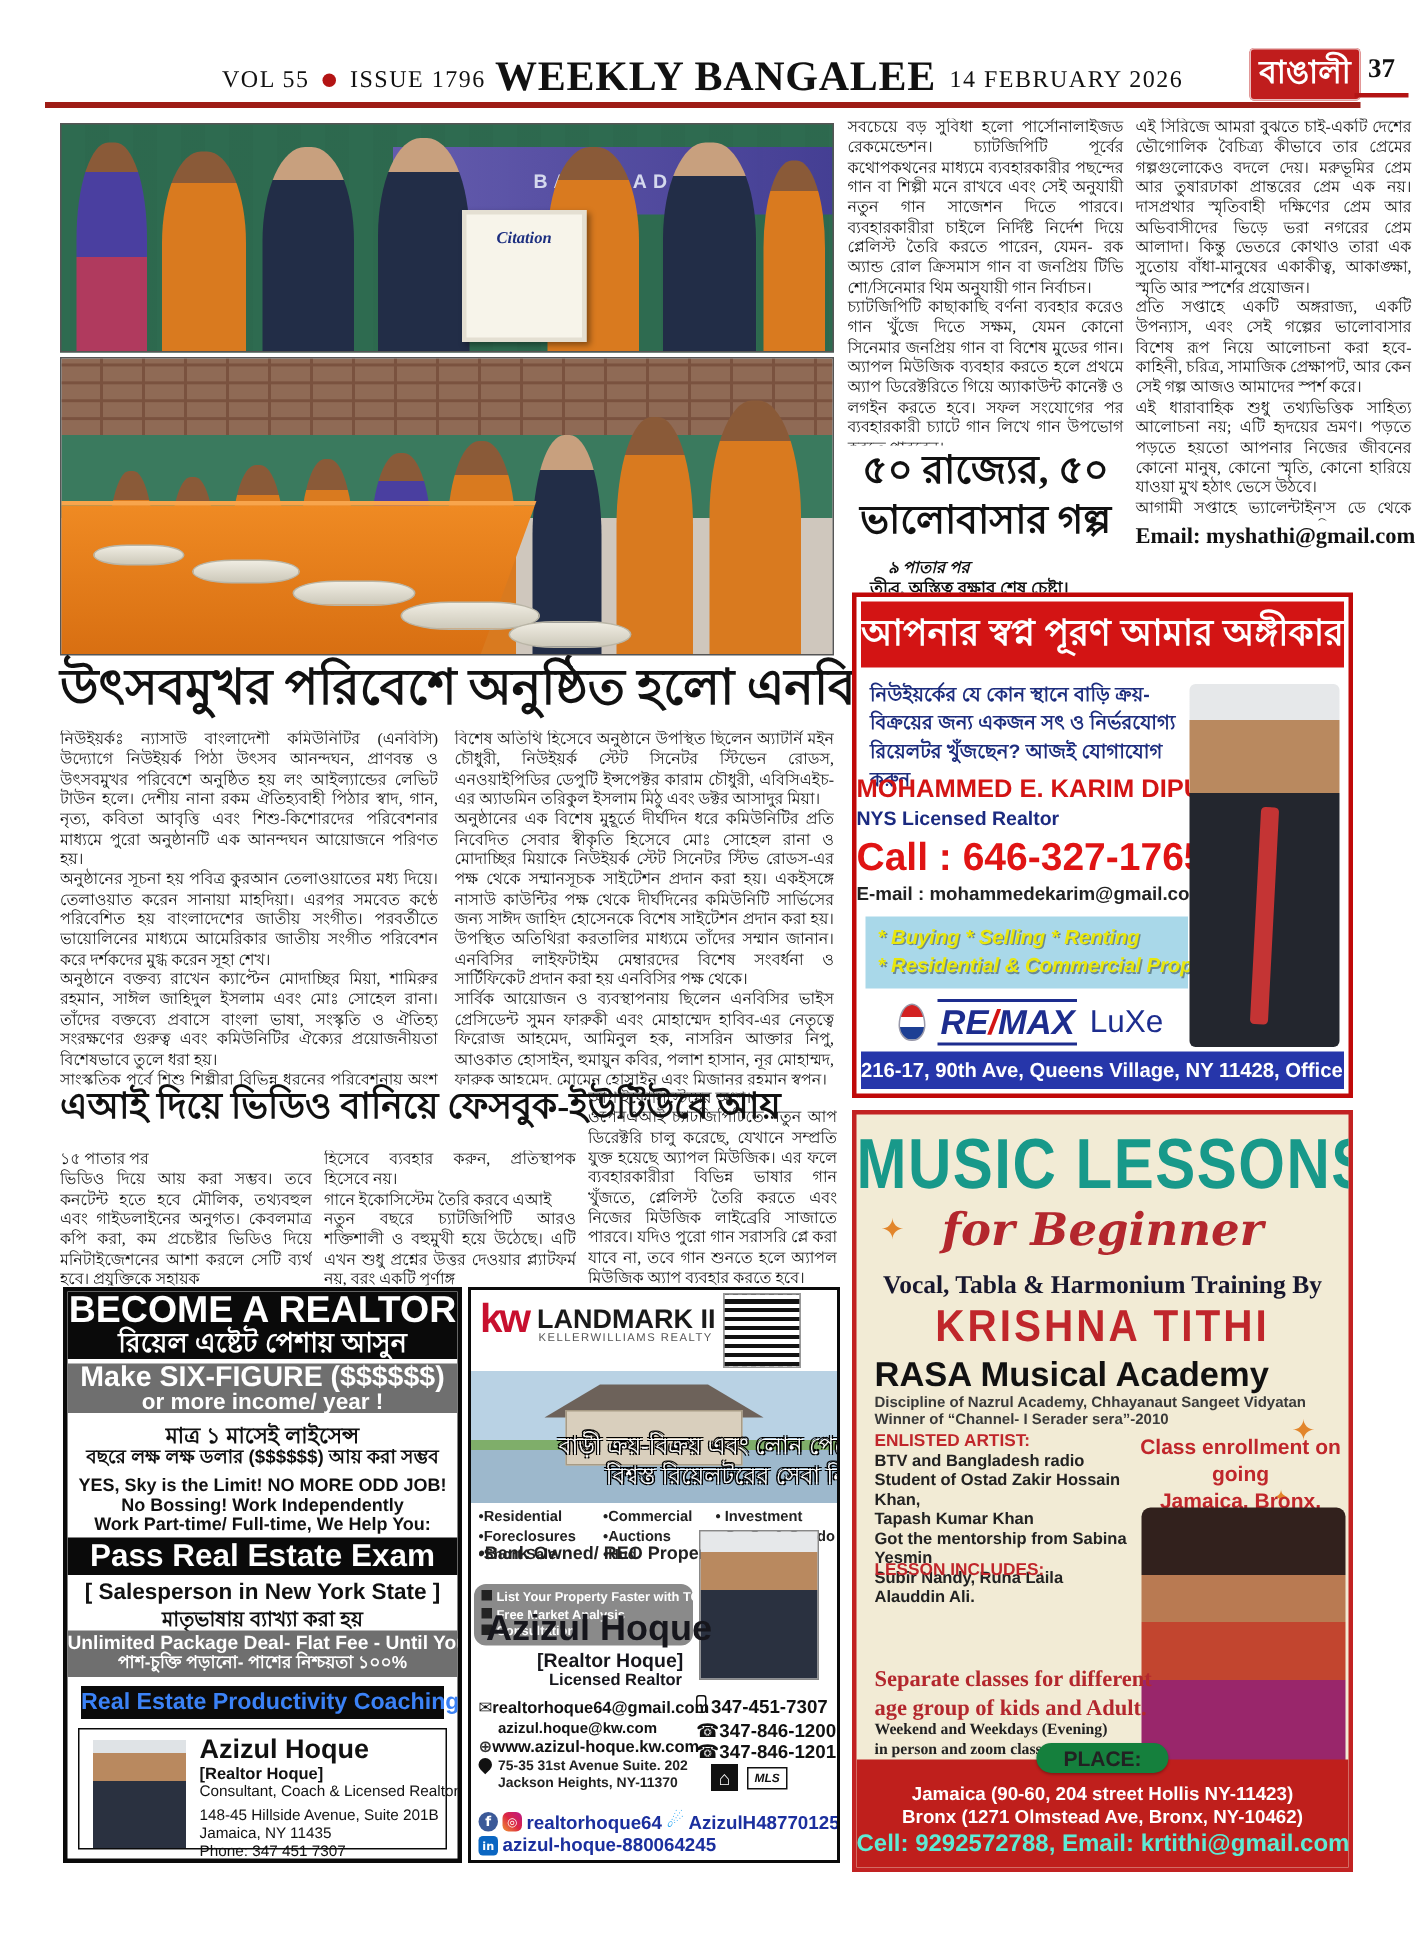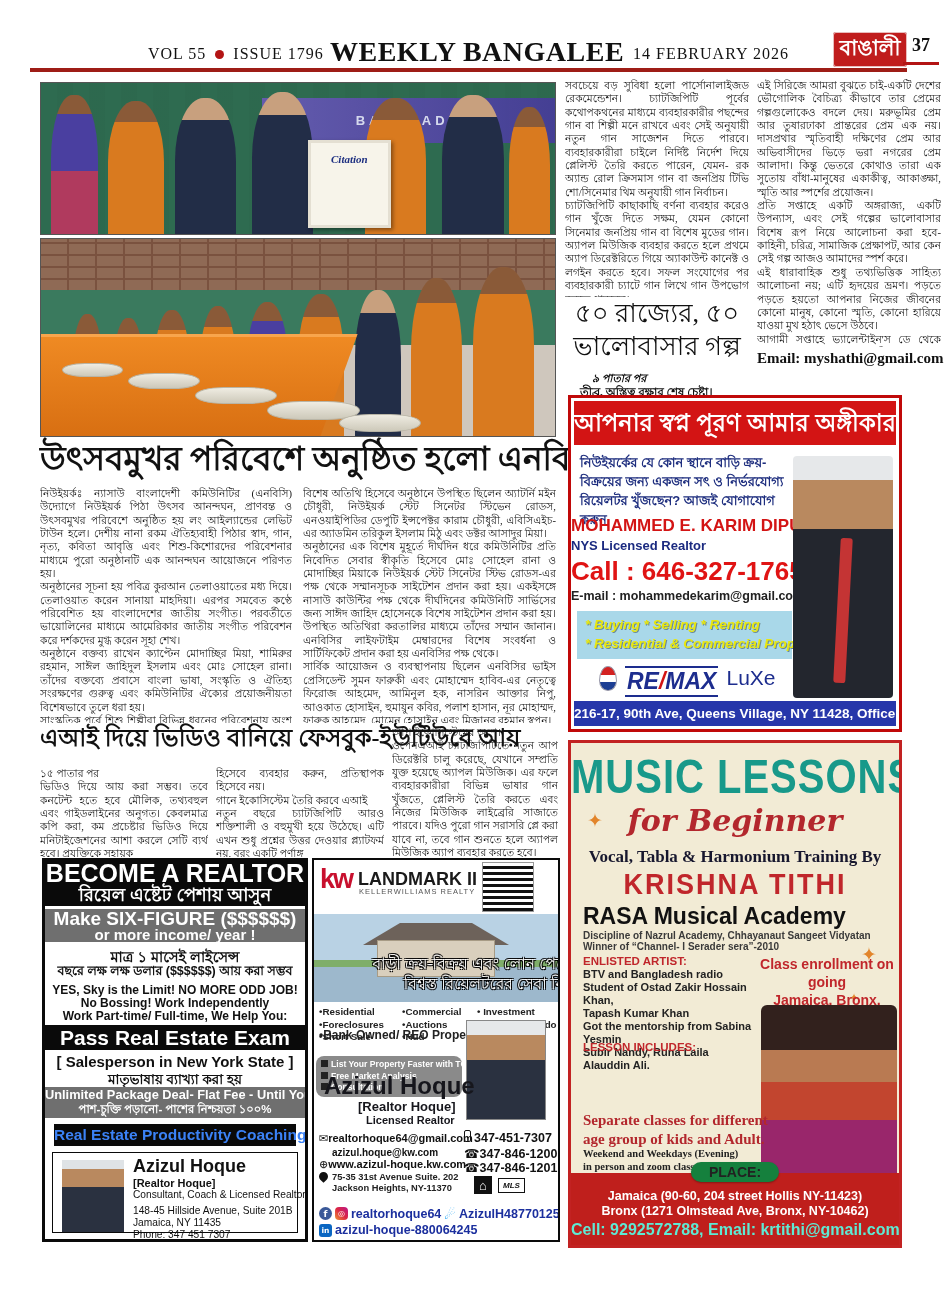--- a/index.html
+++ b/index.html
@@ -47,39 +47,39 @@
   .bn-body{position:absolute;font-size:10.6px;line-height:1.26;text-align:justify;white-space:pre-line;overflow:hidden;color:#151515}
   .a1-head{position:absolute;left:40px;top:442px;width:520px;font-size:33px;font-weight:bold;line-height:1.05;white-space:nowrap}
   .a1c1{left:40px;top:487px;width:252px;height:236px}
   .a1c2{left:303px;top:487px;width:253px;height:236px}
   .a2-head{position:absolute;left:40px;top:726px;width:352px;font-size:24px;font-weight:bold;line-height:1.05;white-space:nowrap}
   .a2c1{left:40px;top:767px;width:168px;height:90px}
   .a2c2{left:216px;top:767px;width:168px;height:90px}
   .a2c3{left:392px;top:726px;width:166px;height:131px}
   .a3c1{left:565px;top:79px;width:184px;height:218px}
   .a3c2{left:757px;top:79px;width:184px;height:268px}
-  .a3-head{position:absolute;left:565px;top:298px;width:184px;text-align:center;font-size:26px;font-weight:normal;line-height:1.25}
+  .a3-head{position:absolute;left:565px;top:298px;width:184px;text-align:center;font-size:26px;font-weight:bold;line-height:1.25}
   .a3-cont{position:absolute;left:592px;top:370px;font-size:11px;font-weight:bold;font-style:italic}
   .a3-sub1{position:absolute;left:580px;top:384px;font-size:11.5px;font-weight:bold}
   .a3-sub2{position:absolute;left:580px;top:398px;font-size:11.5px;font-weight:bold}
   .a3-email{position:absolute;left:757px;top:350px;width:184px;font-size:15px;font-weight:bold;text-align:center;white-space:nowrap}
 
   
   .ad-karim{position:absolute;left:568px;top:395px;width:334px;height:337px;border:3px solid #c00909;background:#fff;
             font-family:"Liberation Sans","DejaVu Sans",sans-serif}
   .ak-banner{position:absolute;left:3px;right:3px;top:3px;height:44px;background:#d31414;color:#fff;text-align:center;
              font-size:24px;font-weight:bold;line-height:44px;white-space:nowrap;overflow:hidden}
   .ak-pitch{position:absolute;left:9px;top:56px;width:212px;font-size:13px;font-weight:bold;color:#1d2d7e;line-height:1.45;white-space:pre-line}
   .ak-name{position:absolute;left:0;top:118px;width:230px;text-align:center;color:#d31414;font-size:17px;font-weight:bold;white-space:nowrap}
   .ak-nys{position:absolute;left:0;top:140px;width:230px;color:#1b2a80;font-size:13px;font-weight:bold}
   .ak-call{position:absolute;left:0;top:158px;width:230px;text-align:center;color:#e01414;font-size:26px;font-weight:bold;white-space:nowrap}
   .ak-em{position:absolute;left:0;top:191px;width:230px;text-align:center;color:#222;font-size:12.5px;font-weight:bold;white-space:nowrap}
   .ak-serv{position:absolute;left:6px;top:213px;width:215px;background:#a9d8e9;padding:5px 8px;line-height:1.4}
   .ak-serv div{color:#e9e70c;font-size:13.5px;font-weight:bold;font-style:italic;text-shadow:1px 1px 0 #6a8a96;white-space:nowrap}
-  .ak-remax{position:absolute;left:28px;top:268px;display:flex;gap:8px}
+  .ak-remax{position:absolute;left:28px;top:268px;display:flex;align-items:center;gap:8px}
   .balloon{width:18px;height:25px;border-radius:50% 50% 48% 48%/58% 58% 42% 42%;
            background:linear-gradient(180deg,#d32222 0 34%,#fff 34% 64%,#1d3f94 64%);border:1px solid #99a}
   .rx-main{font-size:23px;font-weight:bold;font-style:italic;color:#1d2d8e;border-top:2px solid #1d2d8e;border-bottom:2px solid #1d2d8e;padding:0 2px;white-space:nowrap}
   .rx-slash{color:#d31414}
   .rx-suffix{font-size:21px;color:#1d2d8e;white-space:nowrap}
   .ak-photo{position:absolute;right:6px;top:58px;width:100px;height:242px;border-radius:4px;
             background:linear-gradient(180deg,#e6e8ea 0 10%,#b9895f 10% 30%,#23262e 30%);overflow:hidden}
   .ak-tie{position:absolute;left:44%;top:34%;width:12%;height:60%;background:#c43434;transform:rotate(3deg);border-radius:3px}
   .ak-addr{position:absolute;left:3px;right:3px;bottom:3px;background:#2636aa;color:#fff;text-align:center;
            font-size:13.5px;font-weight:bold;padding:5px 0;white-space:nowrap;overflow:hidden}
@@ -176,21 +176,21 @@
   .kw-pname{position:absolute;left:10px;top:212px;font-size:24px;font-weight:bold;color:#16161c;white-space:nowrap}
   .kw-palias{position:absolute;left:44px;top:239px;font-size:13px;font-weight:bold;color:#16161c;white-space:nowrap}
   .kw-prole{position:absolute;left:52px;top:254px;font-size:11px;font-weight:bold;color:#16161c;white-space:nowrap}
   .kw-cl{position:absolute;left:5px;font-size:11px;font-weight:bold;color:#111;white-space:nowrap}
   .kw-cl small{font-size:10px}
   .kw-addr{position:absolute;left:5px;top:312px;font-size:9.3px;font-weight:bold;color:#222;line-height:1.2;white-space:pre-line}
   .kw-ph{position:absolute;left:150px;font-size:12.5px;font-weight:bold;color:#111;white-space:nowrap}
   .kw-logos{position:absolute;left:160px;top:316px;display:flex;gap:6px;align-items:center}
   .kw-eh{width:18px;height:18px;background:#111;color:#fff;font-size:13px;display:flex;align-items:center;justify-content:center}
   .kw-mls{border:1.5px solid #111;color:#111;font-size:8px;font-weight:bold;padding:2px 4px;font-style:italic}
-  .kw-soc{position:absolute;left:5px;top:347px;display:flex;align-items:flex-start;gap:3px}
+  .kw-soc{position:absolute;left:5px;top:347px;display:flex;align-items:center;gap:3px}
   .kw-soc2{position:absolute;left:5px;top:363px;display:flex;align-items:center;gap:3px}
   .soc-handle{color:#1b2f9e;font-size:12.5px;font-weight:bold;white-space:nowrap}
   .ic{display:inline-flex;align-items:center;justify-content:center;font-family:"DejaVu Sans",sans-serif}
   .ic-fb{width:13px;height:13px;border-radius:50%;background:#3b5998;color:#fff;font-size:9px;font-weight:bold}
   .ic-fb::before{content:"f"}
   .ic-ig{width:13px;height:13px;border-radius:4px;background:linear-gradient(45deg,#f09433,#dc2743,#bc1888);color:#fff;font-size:8px}
   .ic-ig::before{content:"◎"}
   .ic-tw{color:#1da1f2;font-size:13px;font-weight:bold}
   .ic-tw::before{content:"☄"}
   .ic-li{width:13px;height:13px;border-radius:3px;background:#0a66c2;color:#fff;font-size:7.5px;font-weight:bold}

